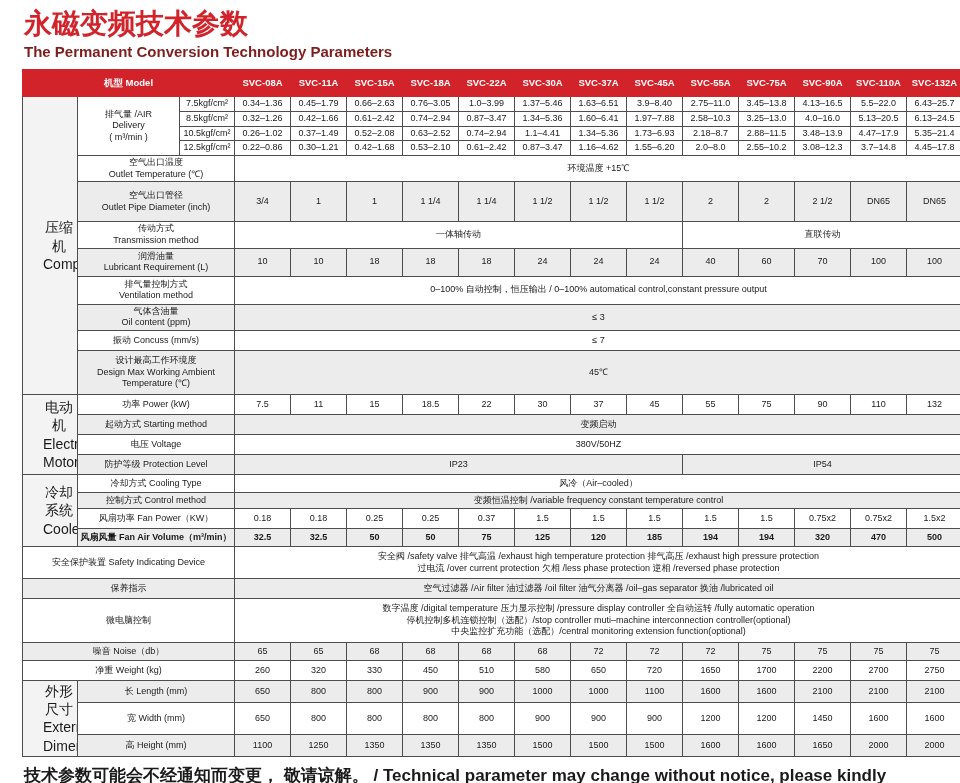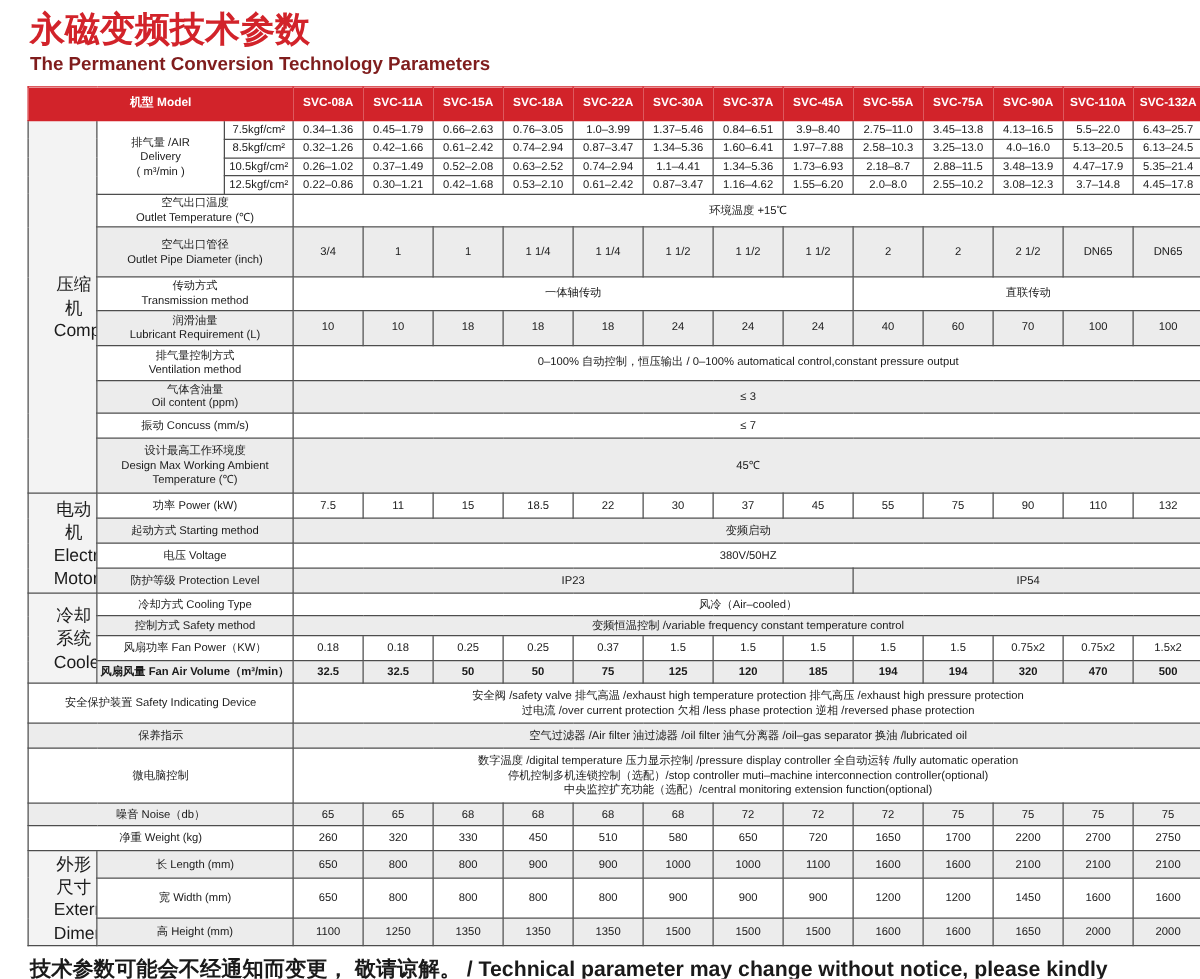--- a/index.html
+++ b/index.html
@@ -55,21 +55,21 @@
         <tr class="s0" style="height: 14px;">
           <td class="grp" rowspan="12">压缩机<br>Compressor</td>
           <td class="lbl" rowspan="4">排气量 /AIR<br>Delivery<br>( m³/min )</td>
           <td class="lbl">7.5kgf/cm²</td>
           <td class="val">0.34–1.36</td>
           <td class="val">0.45–1.79</td>
           <td class="val">0.66–2.63</td>
           <td class="val">0.76–3.05</td>
           <td class="val">1.0–3.99</td>
           <td class="val">1.37–5.46</td>
-          <td class="val">0.84–6.51</td>
+          <td class="val">1.63–6.51</td>
           <td class="val">3.9–8.40</td>
           <td class="val">2.75–11.0</td>
           <td class="val">3.45–13.8</td>
           <td class="val">4.13–16.5</td>
           <td class="val">5.5–22.0</td>
           <td class="val">6.43–25.7</td>
         </tr>
         <tr class="s0" style="height: 14px;">
           <td class="lbl">8.5kgf/cm²</td>
           <td class="val">0.32–1.26</td>
@@ -204,21 +204,21 @@
           <td class="lbl" colspan="2">防护等级 Protection Level</td>
           <td class="txt" colspan="8">IP23</td>
           <td class="txt" colspan="5">IP54</td>
         </tr>
         <tr class="s0" style="height: 18px;">
           <td class="grp" rowspan="4">冷却系统<br>Cooler</td>
           <td class="lbl" colspan="2">冷却方式 Cooling Type</td>
           <td class="txt" colspan="13">风冷（Air–cooled）</td>
         </tr>
         <tr class="s1" style="height: 16px;">
-          <td class="lbl" colspan="2">控制方式 Safety method</td>
+          <td class="lbl" colspan="2">控制方式 Control method</td>
           <td class="txt" colspan="13">变频恒温控制 /variable frequency constant temperature control</td>
         </tr>
         <tr class="s0" style="height: 20px;">
           <td class="lbl" colspan="2">风扇功率 Fan Power（KW）</td>
           <td class="val">0.18</td>
           <td class="val">0.18</td>
           <td class="val">0.25</td>
           <td class="val">0.25</td>
           <td class="val">0.37</td>
           <td class="val">1.5</td>

